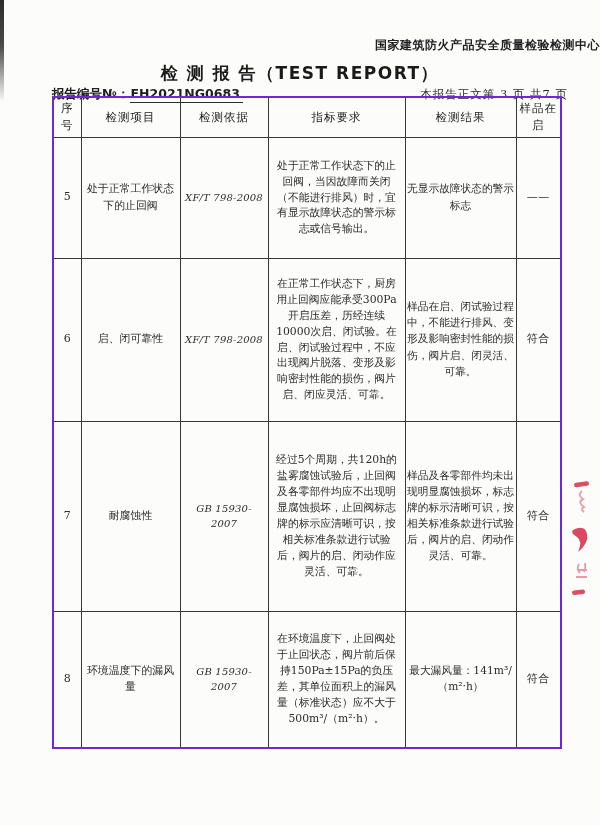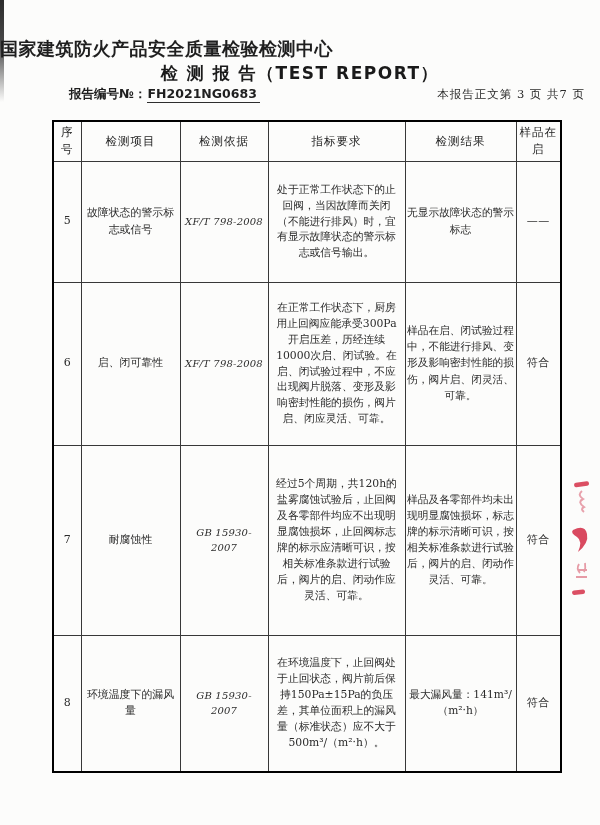--- a/index.html
+++ b/index.html
@@ -12,51 +12,51 @@
     color:#262626;
     font-family:"DejaVu Serif","Liberation Serif",serif;
     overflow:hidden;
   }
   .edge-artifact {
     position:absolute; left:0; top:0; width:4px; height:102px;
     background:linear-gradient(180deg,#2c2c2c 0%,#4a4a4a 45%,rgba(90,90,90,0) 100%);
   }
   .title1 {
     position:absolute; top:37px; left:0; width:100%;
-    text-align:left;
+    text-align:right;
     font-family:"DejaVu Sans","Liberation Sans",sans-serif;
-    font-weight:bold; font-size:18px; letter-spacing:0.5px;
+    font-weight:bold; font-size:12px; letter-spacing:0.5px;
     color:#1f1f1f;
   }
   .title2 {
     position:absolute; top:62px; left:0; width:100%;
     text-align:center;
     font-family:"DejaVu Sans","Liberation Sans",sans-serif;
     font-weight:bold; font-size:17px; letter-spacing:1.5px;
     color:#1a1a1a;
   }
   .meta-row {
     position:absolute; left:52px; top:86px; width:516px;
-    display:flex; justify-content:space-between; align-items:flex-end;margin-left:17px;
+    display:flex; justify-content:space-between; align-items:flex-end;
   }
   .report-no {
     font-family:"DejaVu Sans","Liberation Sans",sans-serif;
     font-weight:bold; font-size:12.5px; color:#1f1f1f;
   }
   .report-no .rn {
     border-bottom:1.4px solid #2e2e2e; padding:0 3px 1px 1px;
   }
   .page-info {
     font-size:11.5px; letter-spacing:1px; color:#2a2a2a;
     padding-bottom:1px;
   }
   table.report-table {
-    position:absolute; left:52px; top:120px; width:508px;
+    position:absolute; left:52px; top:96px; width:508px;
     border-collapse:collapse; table-layout:fixed;
-    border:2px solid #000000;
+    border:2px solid #6d28d9;
   }
   .report-table th, .report-table td {
     border:1.5px solid #383838;
     text-align:center; vertical-align:middle;
     font-weight:normal;
     font-size:11px; line-height:1.5;
     color:#2b2b2b;
     padding:2px 3px;
   }
   .report-table th { font-size:11.5px; letter-spacing:1px; color:#242424; }
@@ -102,21 +102,21 @@
       <tr class="h-row">
         <th>序号</th>
         <th>检测项目</th>
         <th>检测依据</th>
         <th>指标要求</th>
         <th>检测结果</th>
         <th>样品在启</th>
       </tr>
       <tr class="row-a">
         <td class="c-no">5</td>
-        <td class="c-item">故障状态的警示标志或信号</td>
+        <td class="c-item">处于正常工作状态下的止回阀</td>
         <td class="c-basis">XF/T 798-2008</td>
         <td class="c-req">处于正常工作状态下的止回阀，当因故障而关闭（不能进行排风）时，宜有显示故障状态的警示标志或信号输出。</td>
         <td class="c-res">无显示故障状态的警示标志</td>
         <td class="c-judge">——</td>
       </tr>
       <tr class="row-b">
         <td class="c-no">6</td>
         <td class="c-item">启、闭可靠性</td>
         <td class="c-basis">XF/T 798-2008</td>
         <td class="c-req">在正常工作状态下，厨房用止回阀应能承受300Pa开启压差，历经连续10000次启、闭试验。在启、闭试验过程中，不应出现阀片脱落、变形及影响密封性能的损伤，阀片启、闭应灵活、可靠。</td>

